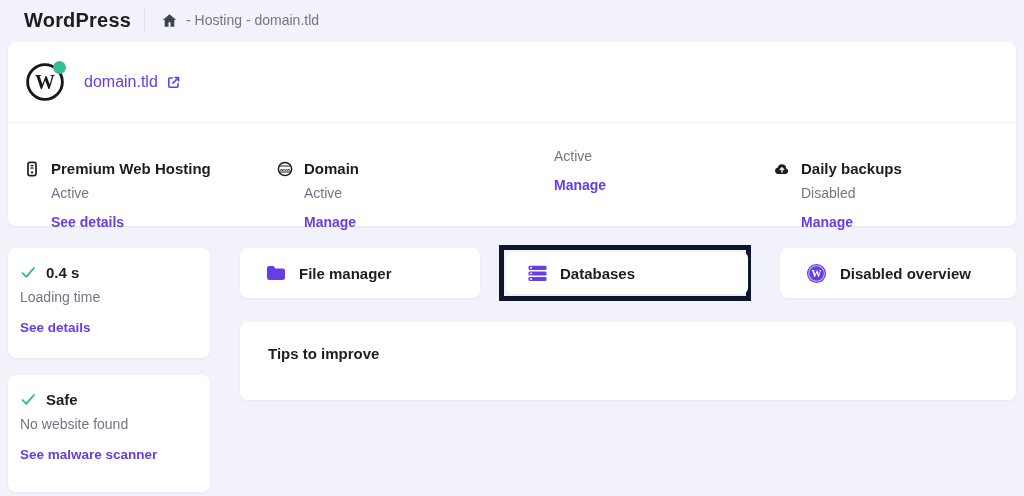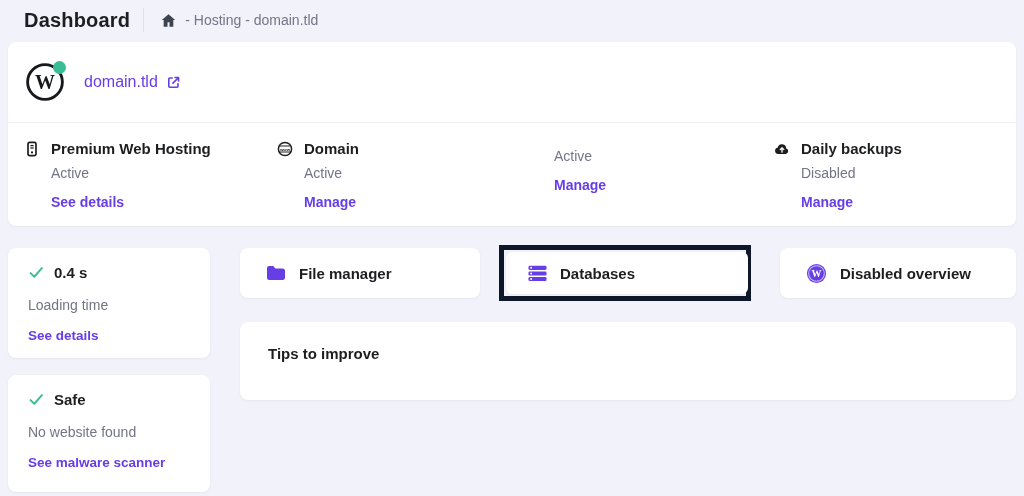--- a/index.html
+++ b/index.html
@@ -30,53 +30,53 @@
   .domain-link{display:flex;align-items:center;margin-left:20px;text-decoration:none;cursor:pointer;}
   .domain-link .dn{font-size:16px;font-weight:400;color:#673de6;}
   .domain-link svg{margin-left:8px;}
   .edit-btn{
     background:#fff;border:1px solid #d5d9e2;border-radius:4px;
     color:#673de6;font-weight:700;font-size:14px;padding:8px 24px;cursor:pointer;
     font-family:inherit;
   }
   .services{position:absolute;left:0;right:0;top:80px;bottom:0;border-top:1px solid #eef0f5;}
   .service{position:absolute;top:17px;}
-  .svc-head{display:flex;align-items:center;}
+  .svc-head{display:flex;align-items:center;margin-top:20px;}
   .svc-head .ic{width:17px;display:flex;margin-right:10px;}
   .svc-title{font-size:15px;font-weight:700;}
   .svc-status{margin:8px 0 0 27px;font-size:14px;color:#727586;}
   .svc-link{display:inline-block;margin:13px 0 0 27px;font-size:14px;font-weight:700;color:#673de6;text-decoration:none;cursor:pointer;}
   .svc-1{left:16px;} .svc-2{left:269px;} .svc-3{left:519px;} .svc-4{left:766px;}
   
-  .stat-card{left:8px;width:202px;padding:16px 20px;}
+  .stat-card{left:8px;width:202px;padding:16px 12px;}
   .stat-1{top:248px;height:110px;}
   .stat-2{top:375px;height:117px;}
   .sc-head{display:flex;align-items:center;}
   .sc-head .ic{display:flex;margin-right:9px;}
   .sc-title{font-size:15px;font-weight:700;}
-  .sc-sub{margin-top:16px;font-size:14px;color:#727586;}
+  .sc-sub{margin-top:8px;font-size:14px;color:#727586;}
   .sc-link{display:inline-block;margin-top:15px;font-size:13.5px;font-weight:700;color:#673de6;text-decoration:none;cursor:pointer;}
   
   .shortcut{height:50px;display:flex;align-items:center;padding-left:26px;cursor:pointer;}
   .shortcut .ic{display:flex;margin-right:13px;}
   .shortcut .lbl{font-size:15px;font-weight:700;}
   .sh-file{left:240px;top:248px;width:240px;}
   .sh-wp{left:780px;top:248px;width:236px;}
   .red-box{position:absolute;left:499px;top:245px;width:252px;height:56px;border:5px solid #0f172a;box-sizing:border-box;}
   .sh-db{position:absolute;left:2px;top:2px;width:242px;height:42px;background:#fff;border-radius:6px;
          box-shadow:0 1px 3px rgba(29,30,32,.05);display:flex;align-items:center;padding-left:22px;box-sizing:border-box;cursor:pointer;}
   
   .tips-card{left:240px;top:322px;width:776px;height:78px;padding:23px 28px;}
   .tips-title{font-size:15px;font-weight:700;}
 </style>
 </head>
 <body>
 
 <div class="topbar">
-  <h1>Dashboard</h1>
+  <h1>WordPress</h1>
   <div class="tb-divider"></div>
   <span class="home-ic">
     <svg width="17" height="17" viewBox="0 0 24 24" fill="#3f4350">
         <path d="M12 3.2 2.6 11.4h2.6v9.4h5.4v-6.2h2.8v6.2h5.4v-9.4h2.6L12 3.2z"></path>
       </svg>
   </span>
   <span class="crumb">- Hosting - domain.tld</span>
 </div>
 
 <div class="card site-card">

